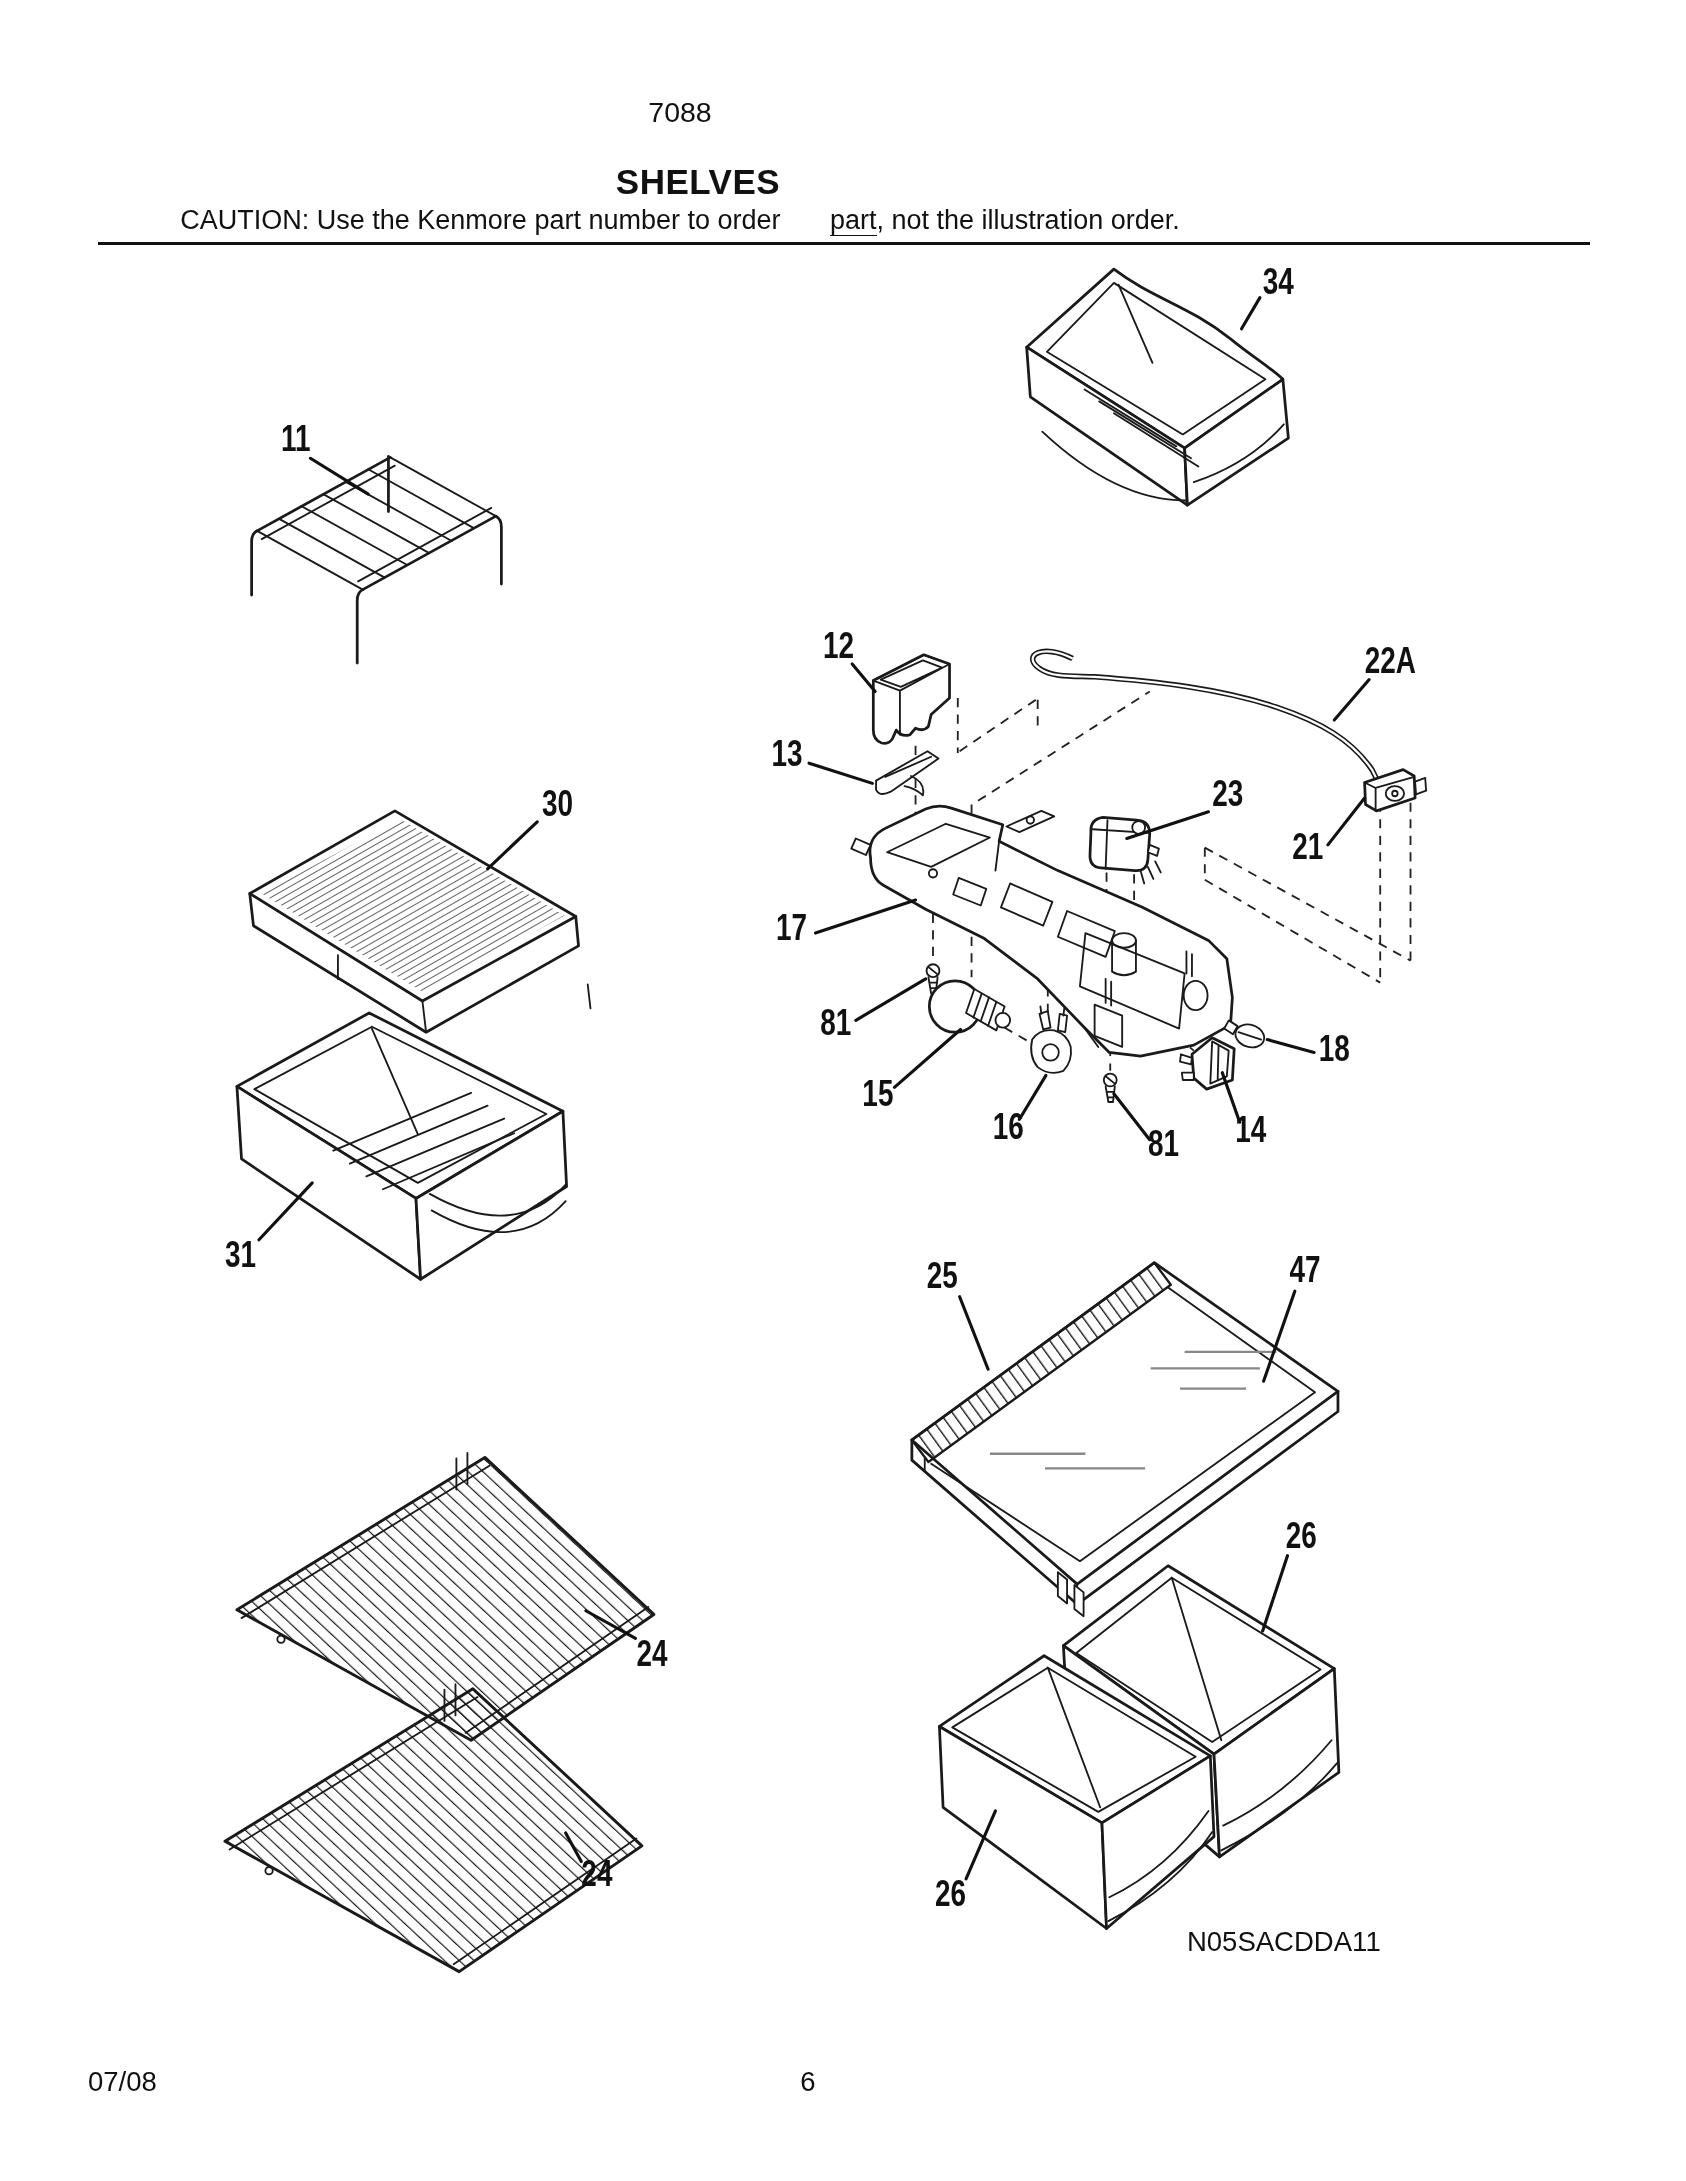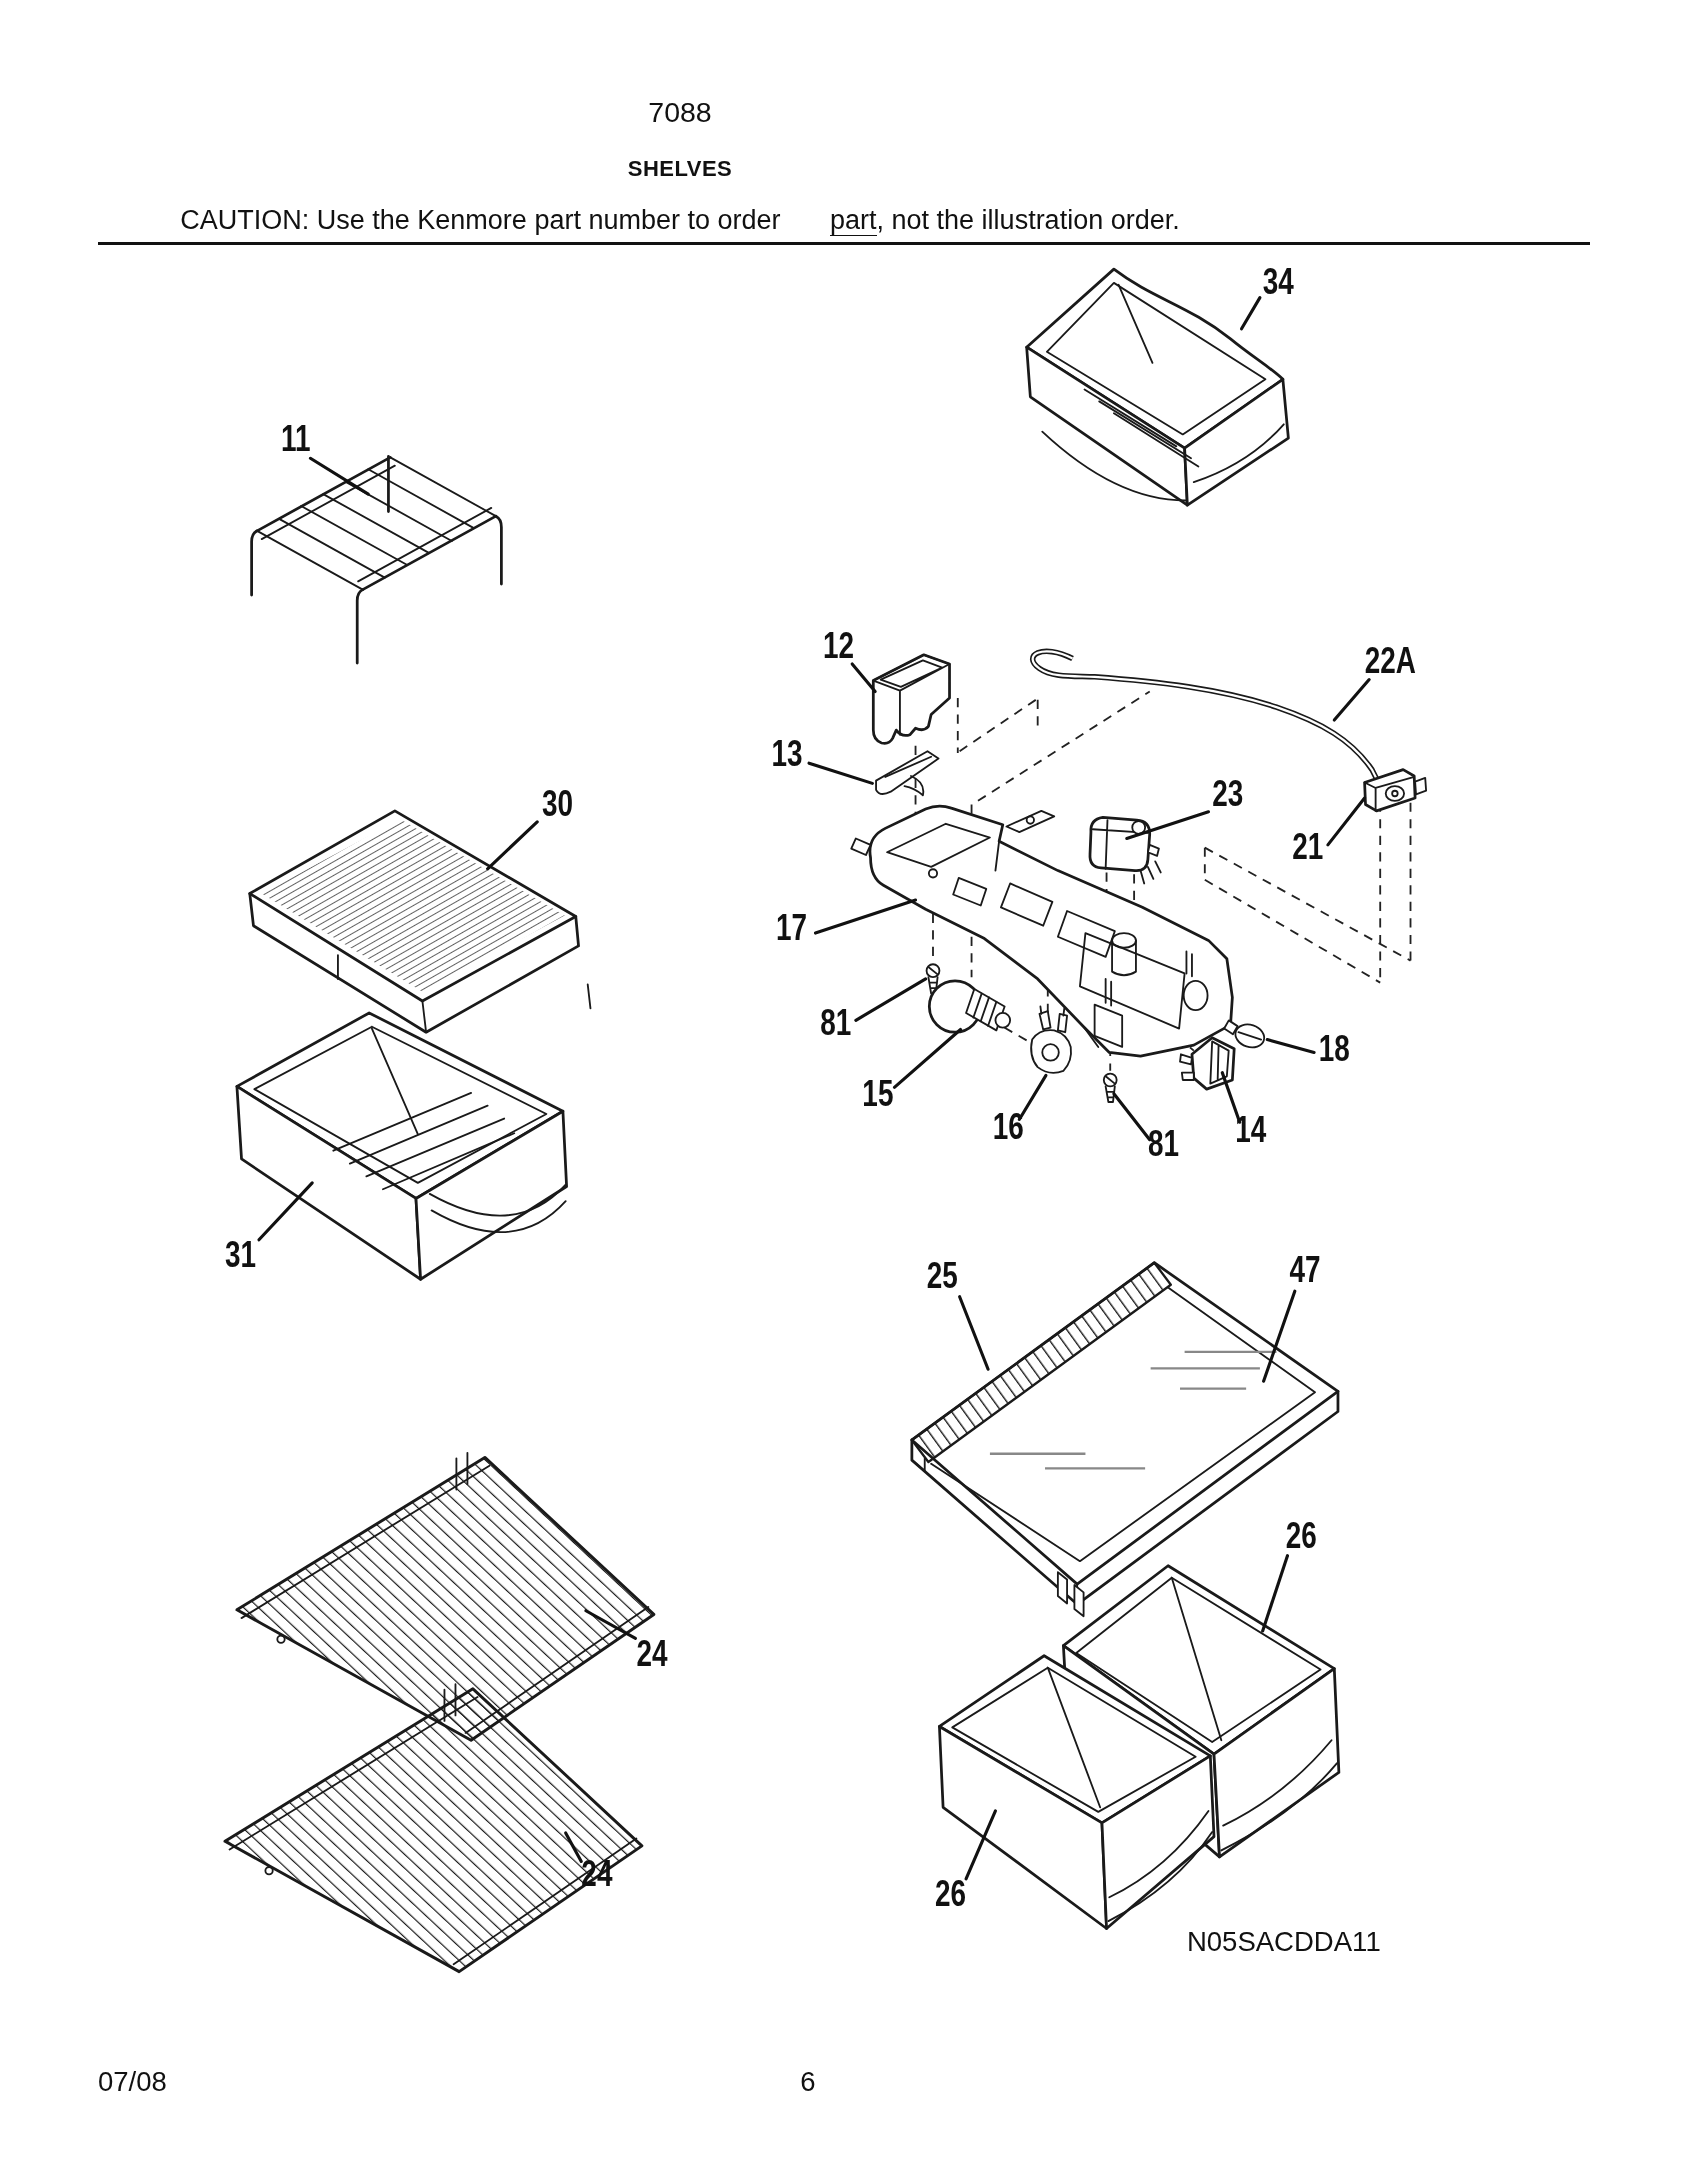--- a/index.html
+++ b/index.html
@@ -1,24 +1,24 @@
 <!DOCTYPE html>
 <html style="font-size:14.7px"><head>
 <meta charset="utf-8">
 <style>
   html,body{margin:0;padding:0;background:#fff;}
   body{width:1686px;height:2182px;position:relative;font-family:"Liberation Sans",sans-serif;color:#111;}
   .hdr{position:absolute;left:0;width:1360px;text-align:center;}
   #model{top:96px;font-size:28.5px;}
-  #title{top:156px;font-size:22px;font-weight:bold;letter-spacing:0.5px;}
+  #title{top:162px;font-size:35px;font-weight:bold;letter-spacing:0.5px;padding-left:18px;}
   #caution{top:205px;font-size:27px;}
   #caution .u{border-bottom:1.8px solid #111;margin-left:42px;}
   #rule{position:absolute;left:98px;top:242px;width:1492px;height:2.8px;background:#111;}
   .ftr{position:absolute;top:2066px;font-size:27.5px;}
-  #f-date{left:98px;}
+  #f-date{left:88px;}
   #f-page{left:0;width:1616px;text-align:center;}
   svg{position:absolute;left:0;top:0;}
   .ln{fill:none;stroke:#1a1a1a;stroke-width:3;stroke-linejoin:round;stroke-linecap:round;}
   .ln2{fill:none;stroke:#1a1a1a;stroke-width:2;stroke-linejoin:round;stroke-linecap:round;}
   .wh{fill:#fff;stroke:#1a1a1a;stroke-width:3;stroke-linejoin:round;}
   .wh2{fill:#fff;stroke:#1a1a1a;stroke-width:2;stroke-linejoin:round;}
   .dash{fill:none;stroke:#222;stroke-width:2;stroke-dasharray:10 8;}
   .leader{stroke:#111;stroke-width:3.4;stroke-linecap:round;}
   .co{font-family:"Liberation Sans",sans-serif;font-weight:700;font-size:40px;fill:#111;text-anchor:middle;}
   .code{font-family:"Liberation Sans",sans-serif;font-size:30px;fill:#111;text-anchor:middle;}

